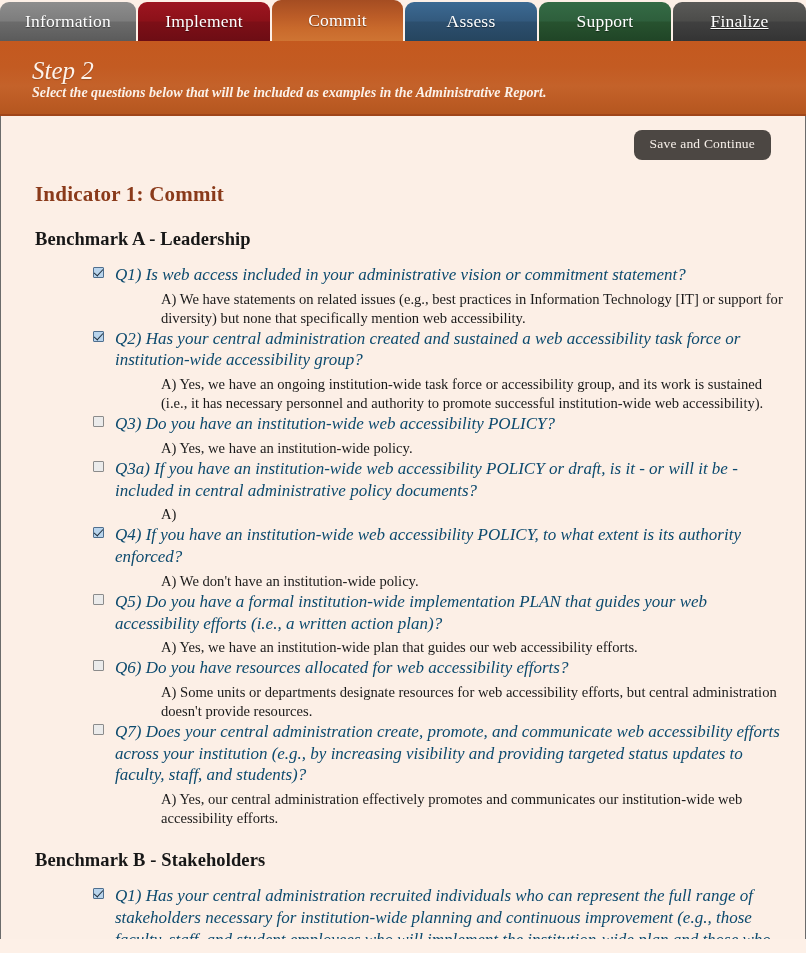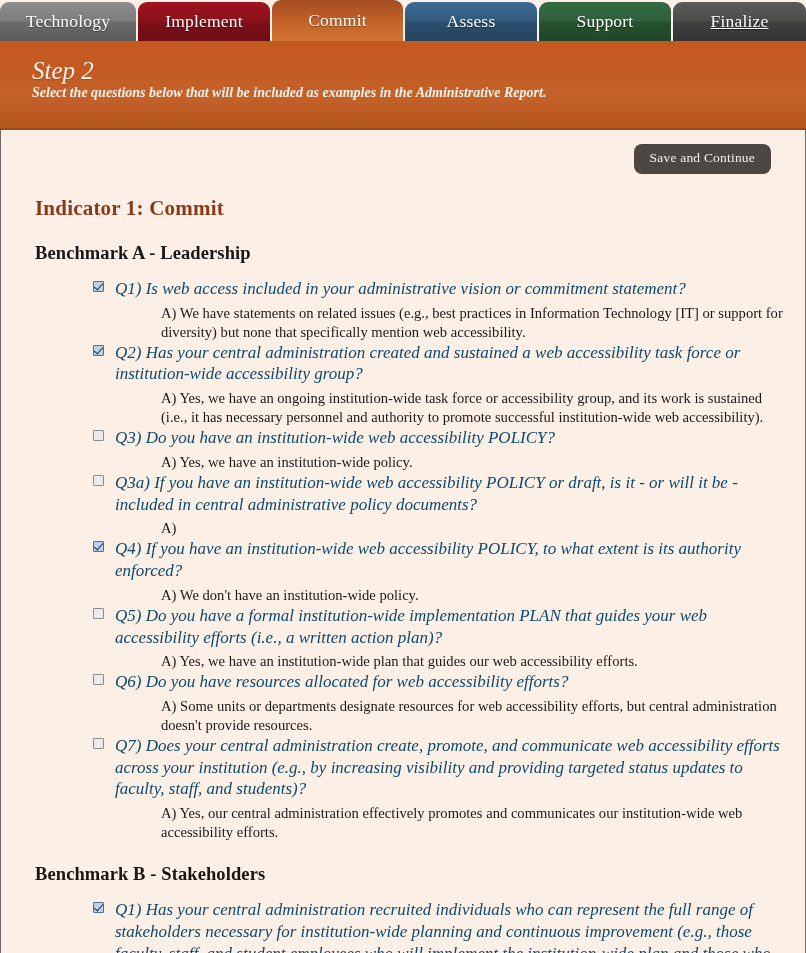--- a/index.html
+++ b/index.html
@@ -37,21 +37,21 @@
   .tab.t-information { width: 137px; background: linear-gradient(to bottom,#8d8d8d 0%, #7d7d7d 48%, #6b6b6b 52%, #5b5b5b 100%); }
   .tab.t-commit      { width: 132px; height: 41px; background: linear-gradient(to bottom,#a54d22 0%, #bb5c27 40%, #c96a2c 70%, #cf7433 100%); }
   .tab.t-implement   { width: 133px; background: linear-gradient(to bottom,#9d1520 0%, #8c1119 48%, #7d0f17 52%, #6d0d14 100%); }
   .tab.t-support     { width: 133px; background: linear-gradient(to bottom,#346b45 0%, #2e5f3c 48%, #27522f 52%, #204526 100%); }
   .tab.t-assess      { width: 133px; background: linear-gradient(to bottom,#3c6a93 0%, #335a7e 48%, #2c4f6e 52%, #26455f 100%); }
   .tab.t-finalize    { width: 134px; margin-right: 0; background: linear-gradient(to bottom,#5a5a58 0%, #4c4c4a 48%, #404040 52%, #343434 100%); text-decoration: underline; }
 
   
   .banner {
     width: 806px;
-    height: 89px;
+    height: 75px;
     background: linear-gradient(to bottom, #c4591f 0%, #c35b22 35%, #c4622a 62%, #b5561f 100%);
     padding: 12px 0 0 32px;
     border-bottom: 2px solid #a0461a;
   }
   .banner .step {
     font-size: 25px;
     font-style: italic;
     color: #fdf2ea;
     font-weight: normal;
     margin: 4px 0 0 0;
@@ -155,21 +155,21 @@
     line-height: 1.3;
     display: block;
     margin: 4px 0 0 46px;
   }
 </style>
 </head>
 <body>
 
 <div class="tabbar">
   <div class="tab t-information">
-      <span>Technology</span>
+      <span>Information</span>
     </div>
   <div class="tab t-implement">
       <span>Implement</span>
     </div>
   <div class="tab t-commit">
       <span>Commit</span>
     </div>
   <div class="tab t-assess">
       <span>Assess</span>
     </div>

